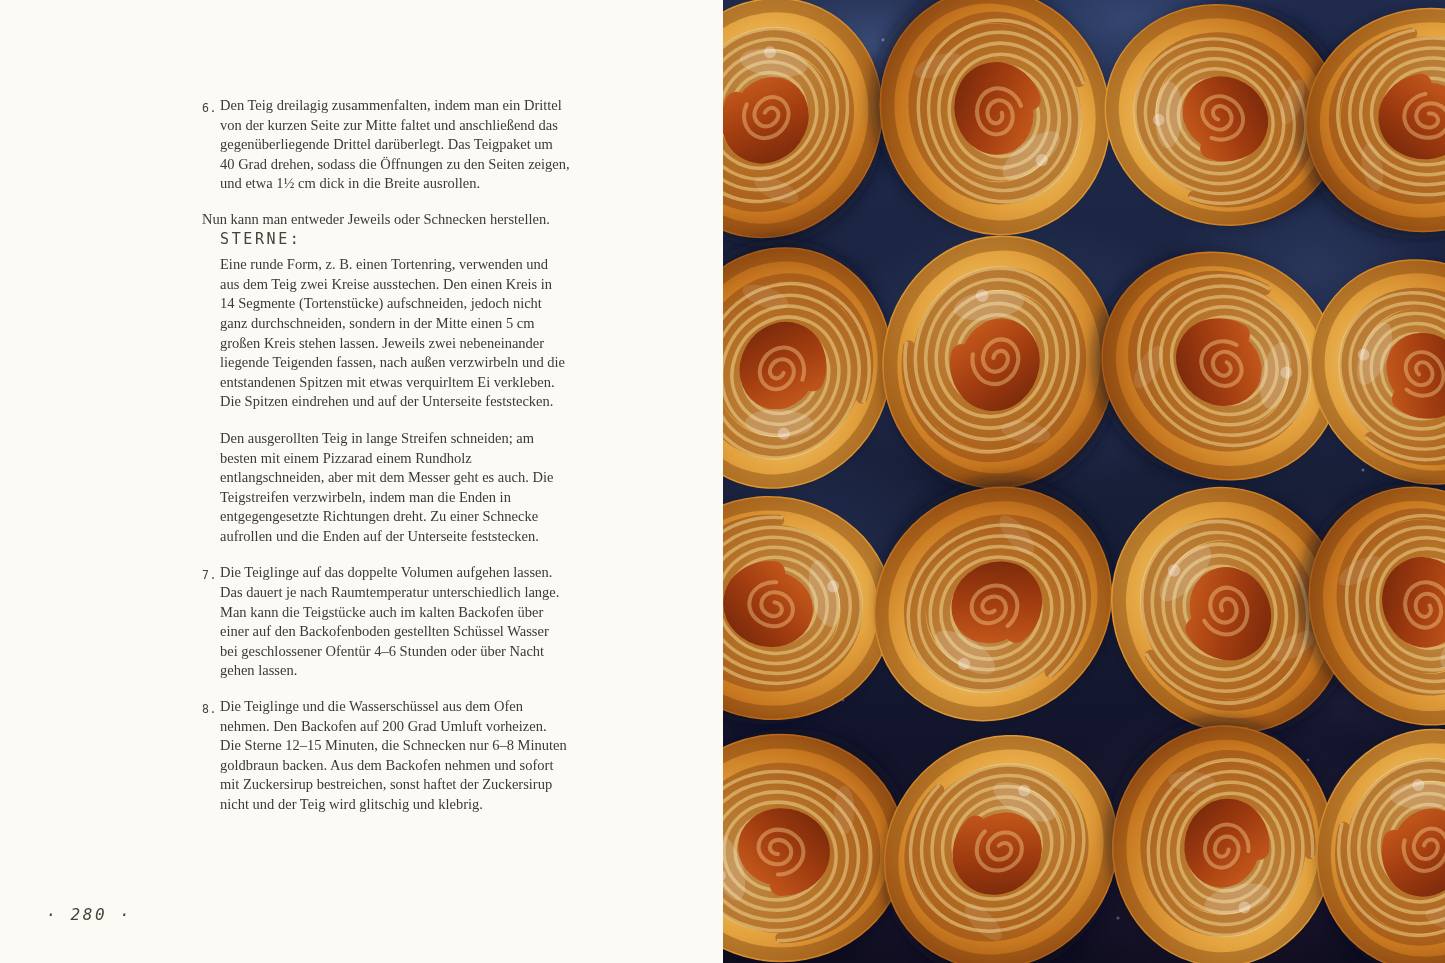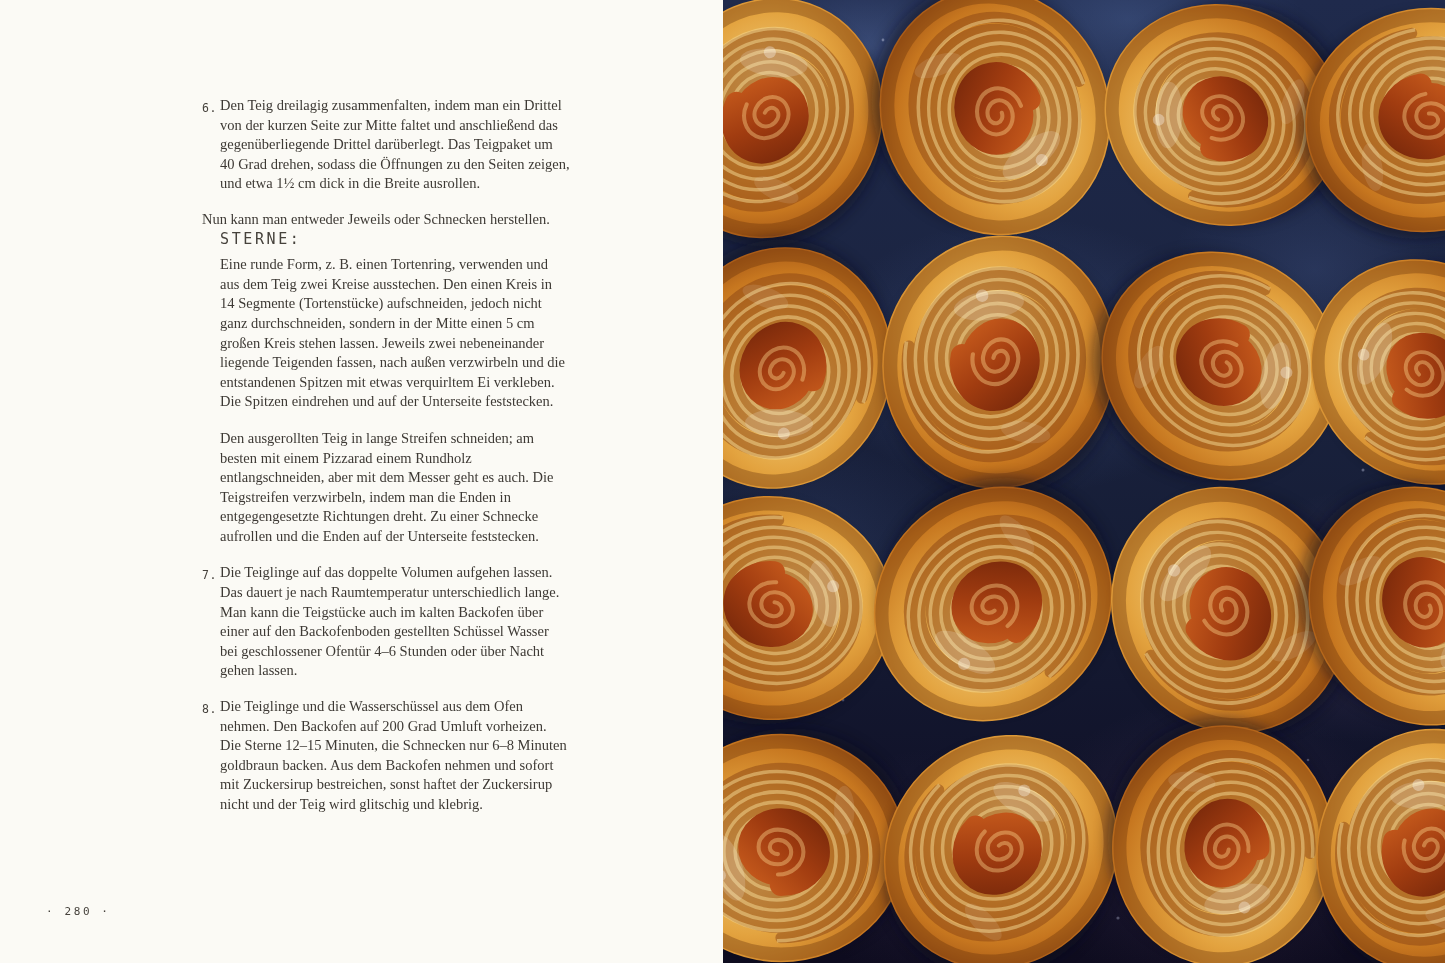--- a/index.html
+++ b/index.html
@@ -25,21 +25,21 @@
   .section { margin:0 0 17px 18px; }
   .section-heading {
     font-family:"DejaVu Sans Mono", monospace;
     font-size:15px; letter-spacing:2.6px; color:#46423c;
     margin-bottom:6px;
   }
   .step-7 { margin-top:3px; }
   .page-num {
     position:absolute; left:46px; top:905px;
     font-family:"DejaVu Sans Mono", monospace;
-    font-size:11px; letter-spacing:2.6px; color:#46423c;
+    font-size:16px; letter-spacing:2.6px; color:#46423c;font-style:italic;
   }
   
   .photo {
     position:absolute; left:723px; top:0; width:722px; height:963px;
     overflow:hidden;
     background:
       radial-gradient(230px 130px at 20% 5%,  rgba(112,142,205,.34), transparent 62%),
       radial-gradient(280px 150px at 56% 2%,  rgba(100,132,195,.30), transparent 62%),
       radial-gradient(320px 210px at 42% 37%, rgba(84,110,172,.30),  transparent 66%),
       radial-gradient(220px 160px at 82% 28%, rgba(88,114,175,.22),  transparent 66%),

